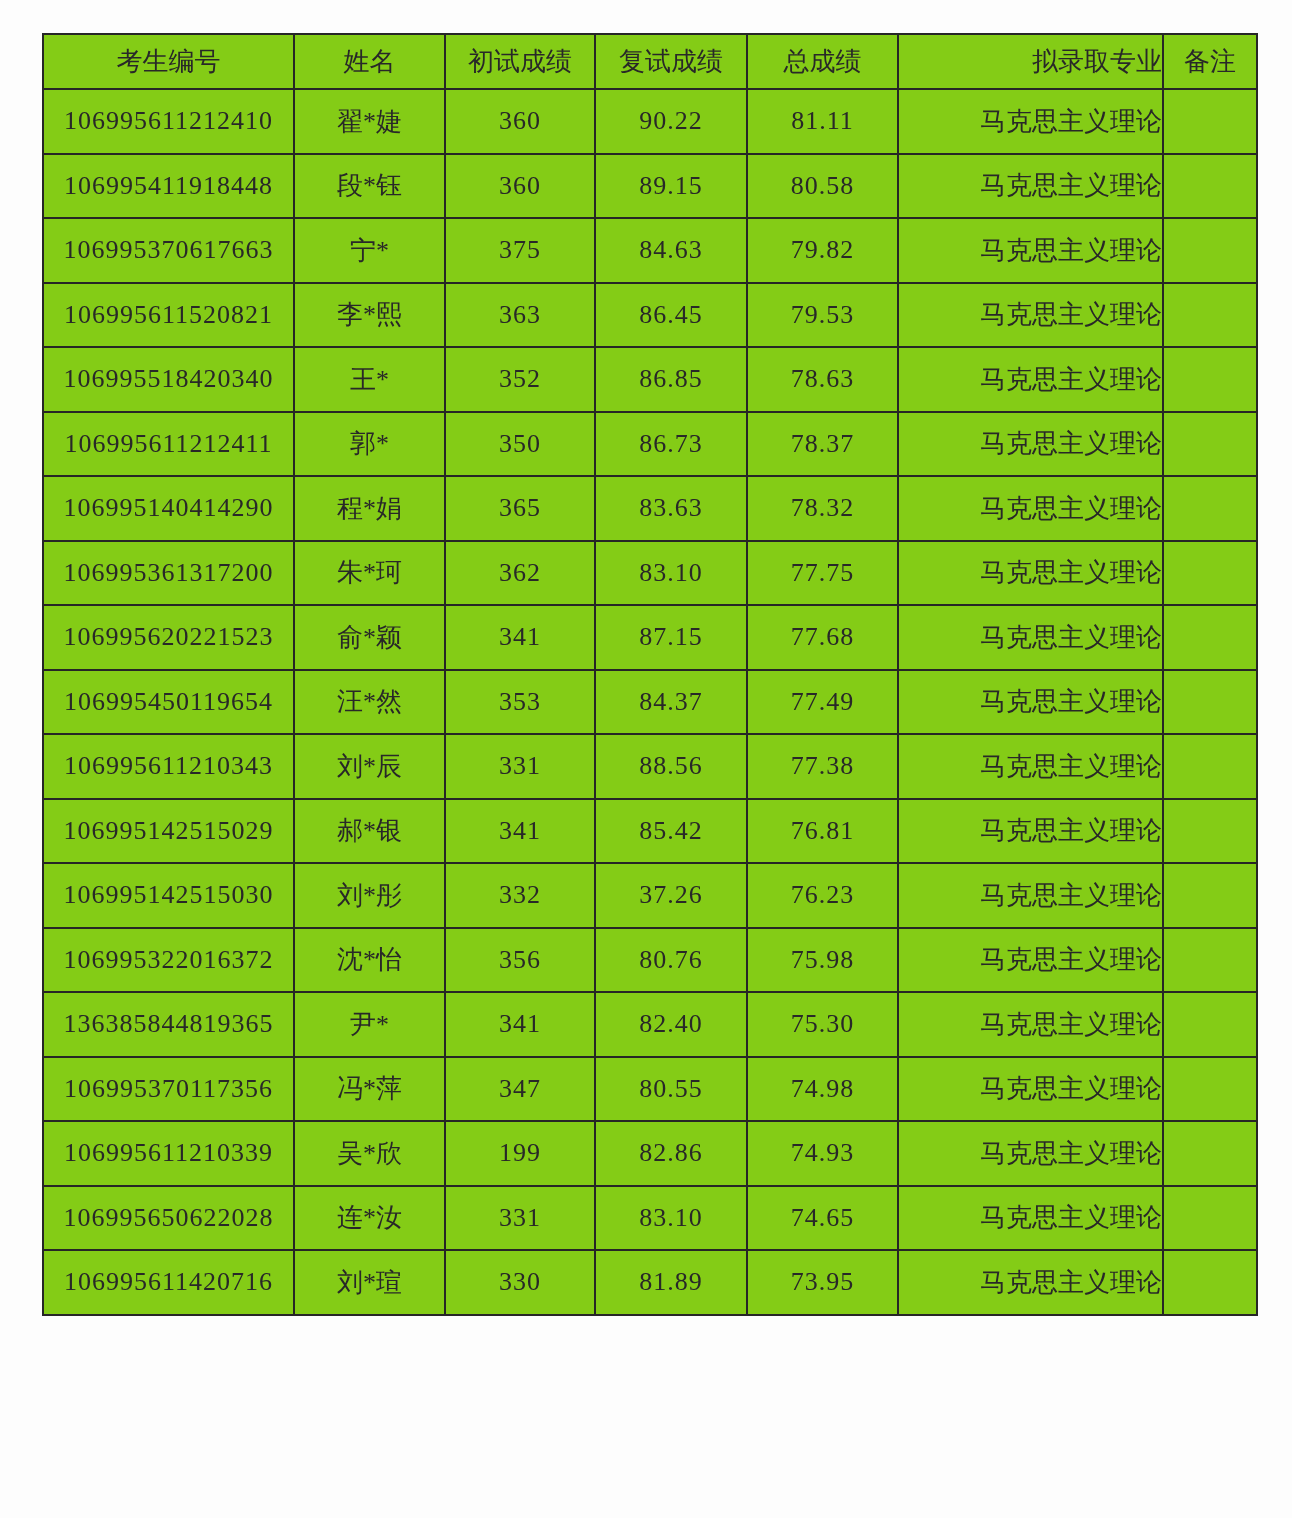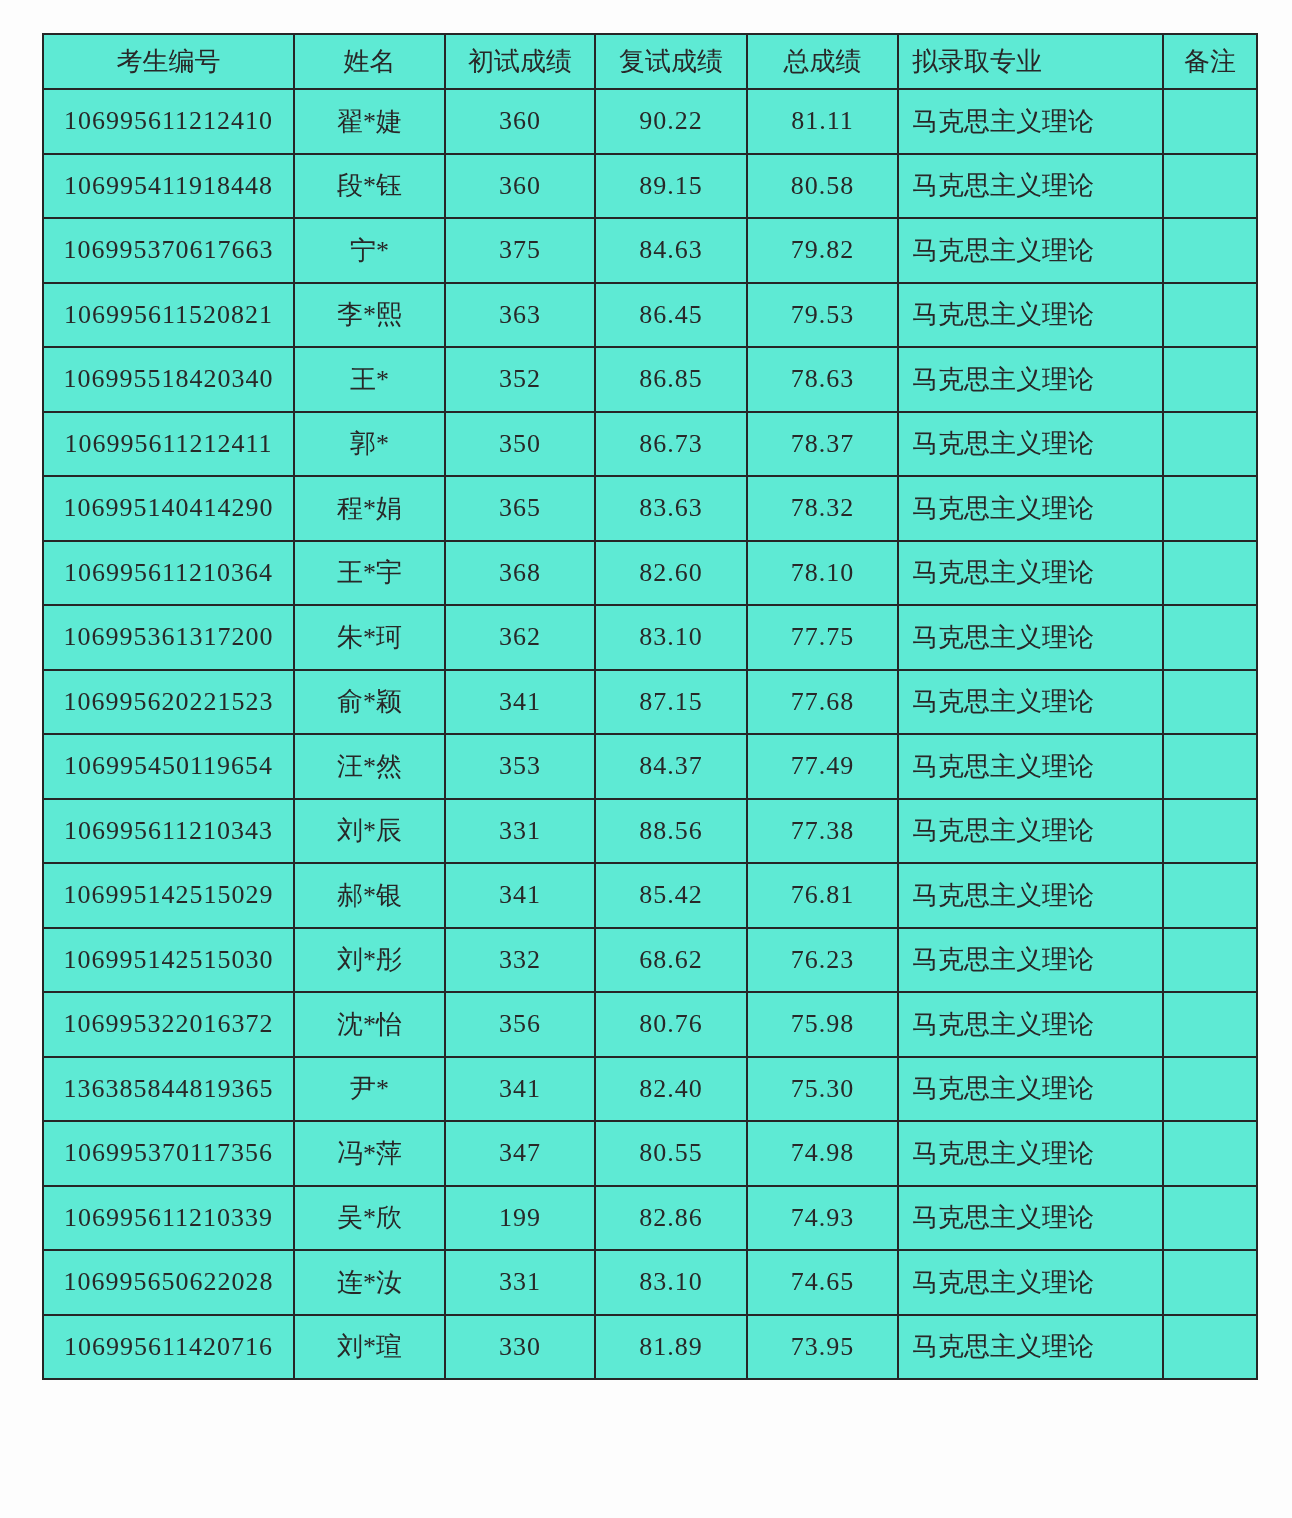--- a/index.html
+++ b/index.html
@@ -11,43 +11,42 @@
     overflow: hidden;
     font-family: "Liberation Serif", "DejaVu Serif", serif;
   }
   .admission-table {
     position: absolute;
     left: 42px;
     top: 33px;
     width: 1214px;
     border-collapse: collapse;
     table-layout: fixed;
-    background: #5eead4;
+    background: #84cc16;
   }
   .admission-table th,
   .admission-table td {
     border: 2px solid #262626;
     color: #282828;
     font-size: 26px;
     font-weight: normal;
     text-align: center;
     vertical-align: middle;
     padding: 0;
     overflow: hidden;
     white-space: nowrap;
   }
   .admission-table th {
     height: 53px;
   }
   .admission-table td {
     height: 62.5px;
   }
   .admission-table .left {
-    text-align: left;
-    padding-left: 13px;
+    text-align: right;
   }
   .admission-table .num {
     letter-spacing: 1px;
   }
 </style>
 </head>
 <body>
 
 <table class="admission-table">
   <colgroup>
@@ -128,29 +127,20 @@
       <tr>
         <td class="num">106995140414290</td>
         <td>程*娟</td>
         <td class="num">365</td>
         <td class="num">83.63</td>
         <td class="num">78.32</td>
         <td class="left">马克思主义理论</td>
         <td></td>
       </tr>
       <tr>
-        <td class="num">106995611210364</td>
-        <td>王*宇</td>
-        <td class="num">368</td>
-        <td class="num">82.60</td>
-        <td class="num">78.10</td>
-        <td class="left">马克思主义理论</td>
-        <td></td>
-      </tr>
-      <tr>
         <td class="num">106995361317200</td>
         <td>朱*珂</td>
         <td class="num">362</td>
         <td class="num">83.10</td>
         <td class="num">77.75</td>
         <td class="left">马克思主义理论</td>
         <td></td>
       </tr>
       <tr>
         <td class="num">106995620221523</td>
@@ -185,21 +175,21 @@
         <td class="num">341</td>
         <td class="num">85.42</td>
         <td class="num">76.81</td>
         <td class="left">马克思主义理论</td>
         <td></td>
       </tr>
       <tr>
         <td class="num">106995142515030</td>
         <td>刘*彤</td>
         <td class="num">332</td>
-        <td class="num">68.62</td>
+        <td class="num">37.26</td>
         <td class="num">76.23</td>
         <td class="left">马克思主义理论</td>
         <td></td>
       </tr>
       <tr>
         <td class="num">106995322016372</td>
         <td>沈*怡</td>
         <td class="num">356</td>
         <td class="num">80.76</td>
         <td class="num">75.98</td>

